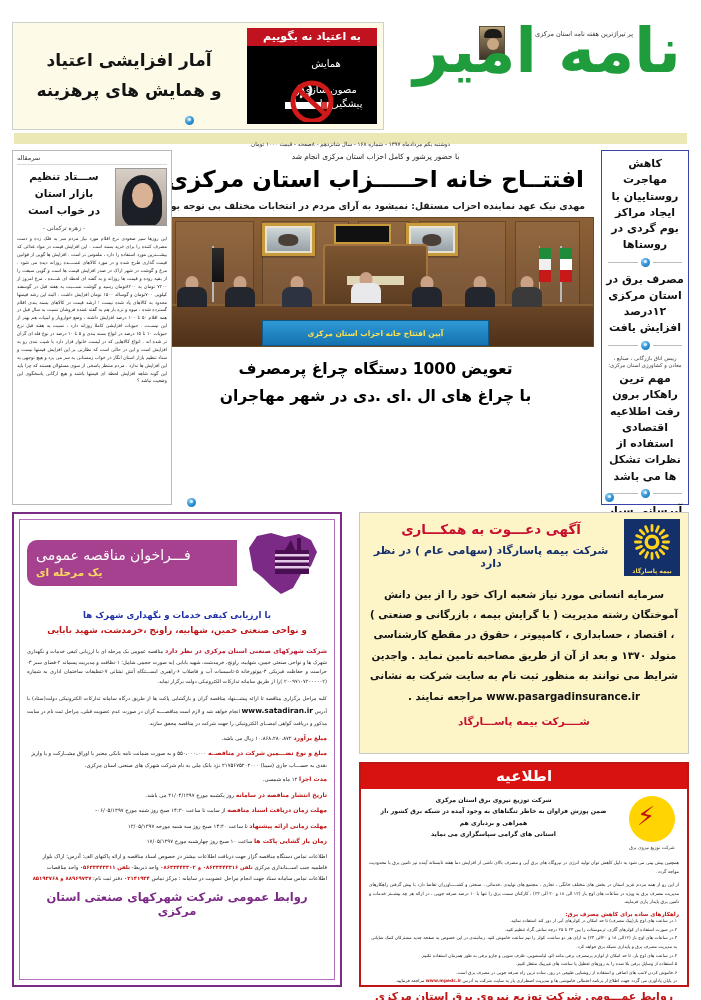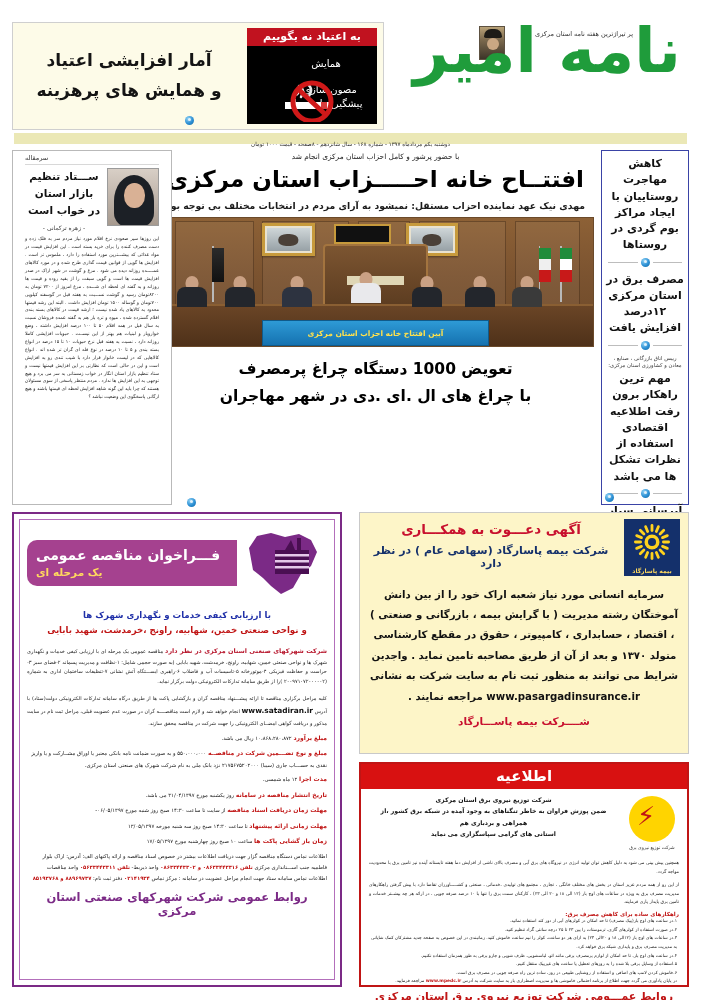--- a/index.html
+++ b/index.html
@@ -147,21 +147,21 @@
   }
   .banner-blue span { color:#ffe14d; font-size:7.5px; font-weight:bold; direction:rtl; }
   .headline-2 {
     text-align:center; font-size:15.5px; font-weight:bold; color:#000;
     direction:rtl; line-height:1.75; margin-top:9px;
   }
 
   
   .editorial {
     position:absolute; left:0; top:0; width:160px; height:355px;
-    border:1px solid #b9b9b9; background:#fff; padding:3px 12px;
+    border:1px solid #b9b9b9; background:#fff; padding:3px 4px;
   }
   .ed-tag { text-align:left; font-size:6.5px; color:#333; direction:rtl; border-bottom:1px solid #d8d8d8;
     padding-bottom:2px; margin-bottom:3px; }
   .ed-top { display:flex; direction:rtl; gap:4px; }
   .ed-photo {
     width:52px; height:58px; flex:none; border:1px solid #9b9b9b;
     background:linear-gradient(#d8cfc6,#a79a8f); position:relative; overflow:hidden;
   }
   .ed-photo .scarf { position:absolute; left:6px; top:6px; width:40px; height:52px;
     background:#1c2026; border-radius:50% 50% 14px 14px; }
@@ -177,21 +177,21 @@
   .ad-tender {
     position:absolute; left:12px; top:512px; width:330px; height:475px;
     border:2.5px solid #7b2a86; background:#fff; padding:5px;
   }
   .ad-tender .inner-border { border:1px solid #b36fbb; height:100%; padding:6px 7px; }
   .tender-head { display:flex; direction:rtl; align-items:center; gap:4px; }
   .iran-map { width:86px; height:74px; flex:none; position:relative; }
   .tender-banner {
     flex:1; background:#a5418f; border-radius:10px 0 0 10px; padding:7px 9px 8px; text-align:left;
   }
-  .tender-banner .l1 { color:#fff; font-size:14px; font-weight:bold; direction:rtl; }
+  .tender-banner .l1 { color:#fff; font-size:14px; font-weight:normal; direction:rtl; }
   .tender-banner .l2 { color:#ffd95e; font-size:10.5px; font-weight:bold; direction:rtl; margin-top:3px; }
   .tender-sub { text-align:center; direction:rtl; margin-top:8px; }
   .tender-sub .a { color:#1f2fa8; font-size:8.6px; font-weight:bold; line-height:1.75; }
   .tender-sub .b { color:#c01515; font-size:8.6px; font-weight:bold; line-height:1.75; }
   .tender-body { font-size:5.1px; color:#1a1a1a; line-height:1.95; text-align:justify;
     direction:rtl; margin-top:7px; }
   .tender-body .org { color:#b8192f; font-weight:bold; font-size:6.4px; }
   .tender-body .site { color:#111; font-weight:bold; font-size:7.4px; direction:ltr; display:inline-block; }
   .kv { font-size:5.3px; direction:rtl; line-height:2.05; text-align:right; color:#1a1a1a; margin-top:3px; }
   .kv .k { color:#c01515; font-weight:bold; font-size:6.1px; }

